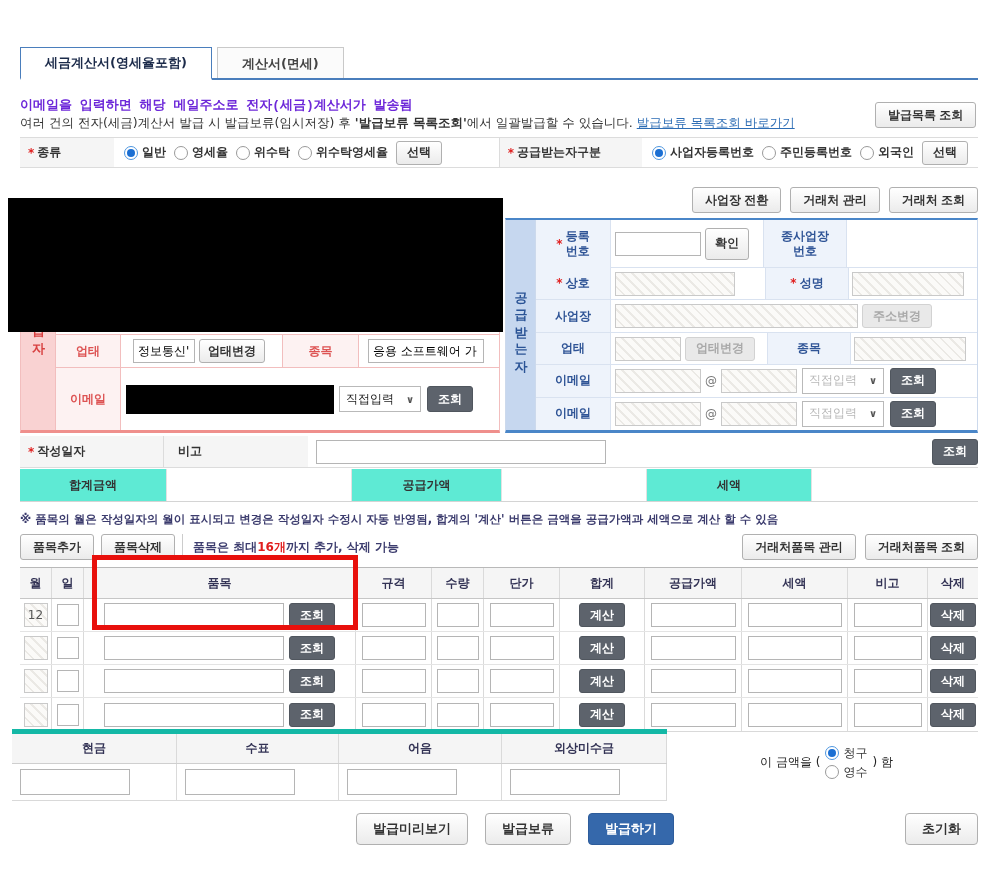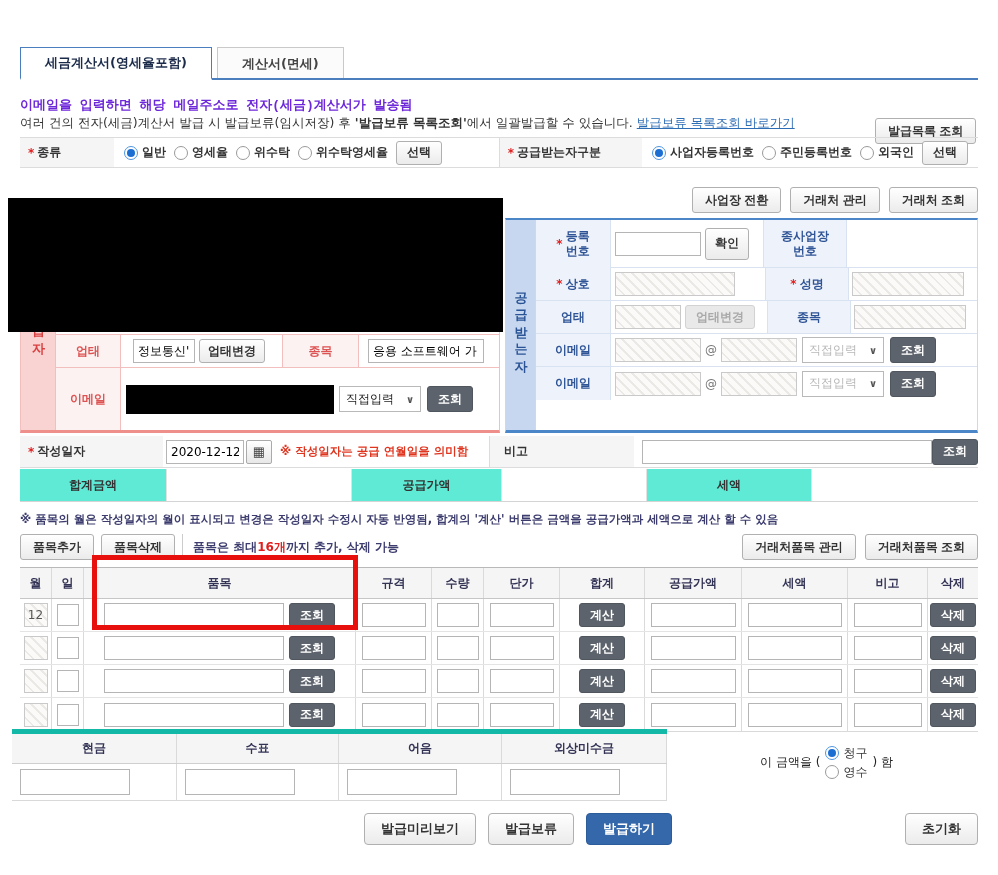--- a/index.html
+++ b/index.html
@@ -111,42 +111,42 @@
   .prow.body { height:36px; }
   .pc { display:flex; align-items:center; border-right:1px solid #dadada; }
   .pc:last-child { border-right:1px solid #dadada; }
   .pc.h { justify-content:center; font-weight:bold; color:#333355; }
   .p1{width:165px;flex:none;} .p2{width:162px;flex:none;} .p3{width:163px;flex:none;} .p4{width:165px;flex:none;}
   #paymentright { top:729px; left:675px; width:303px; height:67px; display:flex; align-items:center; justify-content:center; gap:5px; }
   .paystack { display:flex; flex-direction:column; gap:2px; }
   .paystack .ritem { font-weight:normal; }
 
   
-  #footerbtns { top:813px; left:364px; display:flex; gap:12px; }
+  #footerbtns { top:813px; left:356px; display:flex; gap:17px; }
   #resetwrap { top:813px; left:20px; width:958px; display:flex; justify-content:flex-end; }
 
   
   .blackbox { background:#000; z-index:40; }
   #redbox { left:92px; top:555px; width:266px; height:75px; border:5px solid #e8100c; z-index:50; pointer-events:none; }
 </style>
 </head>
 <body>
 
 <div id="stage">
 
   <div id="tabbar" class="abs">
     <div class="tab active">세금계산서(영세율포함)</div>
     <div class="tab inactive">계산서(면세)</div>
   </div>
 
   <div class="abs notice-red" style="top:96px;left:20px;">이메일을 입력하면 해당 메일주소로 전자(세금)계산서가 발송됨</div>
   <div class="abs notice-sub" style="top:115px;left:20px;">
     <span>여러 건의 전자(세금)계산서 발급 시 발급보류(임시저장) 후 </span><b>'발급보류 목록조회'</b><span>에서 일괄발급할 수 있습니다. </span><a class="link">발급보류 목록조회 바로가기</a>
   </div>
-  <button class="abs gbtn" style="top:102px;left:875px;height:26px;margin-top:16px;">발급목록 조회</button>
+  <button class="abs gbtn" style="top:102px;left:875px;height:26px;">발급목록 조회</button>
 
   <div id="selrow" class="abs">
     <div class="lblcell" style="width:95px;">
       <span class="req">*</span>
       <span>종류</span>
     </div>
     <div class="radgrp" style="width:390px;">
       <label class="ritem">
           <span class="radio on"></span>
           <span>일반</span>
@@ -244,20 +244,25 @@
           <span>상호</span>
         </div>
         <div class="hatch" style="width:120px;height:24px;margin-left:4px;"></div>
         <div class="blbl2" style="margin-left:30px;">
           <span class="req">*</span>
           <span>성명</span>
         </div>
         <div class="hatch" style="width:112px;height:24px;margin-left:3px;"></div>
       </div>
       <div class="brow">
+        <div class="blbl">사업장</div>
+        <div class="hatch" style="width:243px;height:24px;margin-left:4px;"></div>
+        <button class="xbtn" style="height:24px;margin-left:4px;">주소변경</button>
+      </div>
+      <div class="brow">
         <div class="blbl">업태</div>
         <div class="hatch" style="width:66px;height:24px;margin-left:4px;"></div>
         <button class="xbtn" style="height:24px;margin-left:4px;">업태변경</button>
         <div class="blbl2" style="margin-left:12px;">종목</div>
         <div class="hatch" style="width:112px;height:24px;margin-left:3px;"></div>
       </div>
       <div class="brow">
         <div class="blbl">이메일</div>
         <div class="hatch" style="width:86px;height:24px;margin-left:4px;"></div>
         <span style="margin:0 4px;color:#777;">@</span>
@@ -279,25 +284,20 @@
         </div>
         <button class="dbtn" style="height:26px;margin-left:6px;">조회</button>
       </div>
     </div>
   </div>
 
   <div id="daterow" class="abs">
     <div class="lblcell">
       <span class="req">*</span>
       <span>작성일자</span>
-    </div>
-    <div style="width:342px;display:flex;align-items:center;padding-left:3px;">
-      <input class="inp" style="width: 78px; text-align: center;" value="2020-12-12">
-      <span class="calbtn">▦</span>
-      <span class="rednote">※ 작성일자는 공급 연월일을 의미함</span>
     </div>
     <div class="lblcell" style="width:145px;border-left:1px solid #dcdcdc;padding-left:14px;">비고</div>
     <div style="flex:1;display:flex;align-items:center;padding-left:8px;">
       <input class="inp" style="width: 290px;">
       <button class="dbtn" style="height:26px;margin-left:auto;">조회</button>
     </div>
   </div>
 
   <div id="totalsrow" class="abs">
     <div class="tlbl" style="width:147px;">합계금액</div>

